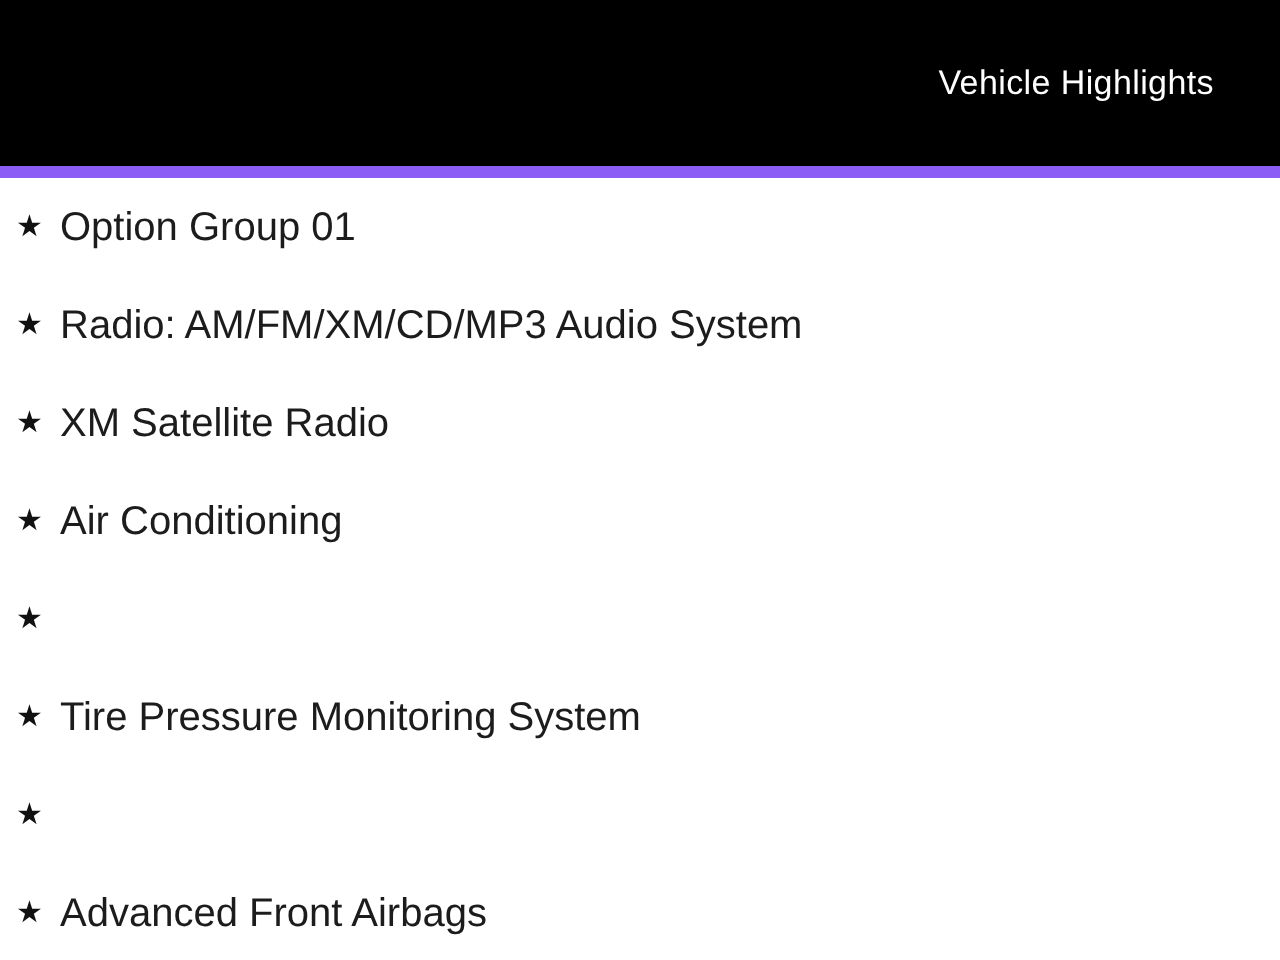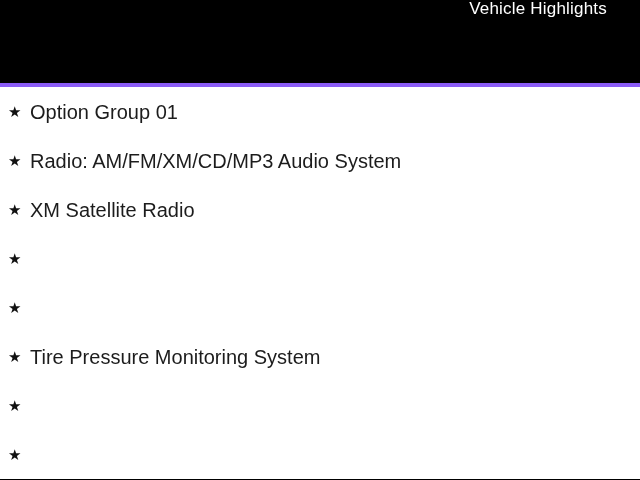--- a/index.html
+++ b/index.html
@@ -14,23 +14,23 @@
     width: 640px;
     height: 480px;
     display: flex;
     flex-direction: column;
     background: #ffffff;
   }
   .header-bar {
     height: 83px;
     flex: none;
     background: #000000;
-    border-bottom: 4px solid #8b5cf6;
+    border-bottom: 6px solid #8b5cf6;
     display: flex;
-    align-items: flex-start;
+    align-items: center;
     justify-content: flex-end;
     padding-right: 33px;
     box-sizing: content-box;
   }
   .page-title {
     margin: 0;
     color: #ffffff;
     font-size: 17px;
     font-weight: 400;
     letter-spacing: 0.2px;
@@ -85,31 +85,33 @@
     <li class="highlight-item">
       <span class="star-icon">★</span>
       <span class="item-label">Radio: AM/FM/XM/CD/MP3 Audio System</span>
     </li>
     <li class="highlight-item">
       <span class="star-icon">★</span>
       <span class="item-label">XM Satellite Radio</span>
     </li>
     <li class="highlight-item">
       <span class="star-icon">★</span>
+      <span class="item-label">Air Conditioning</span>
     </li>
     <li class="highlight-item">
       <span class="star-icon">★</span>
     </li>
     <li class="highlight-item">
       <span class="star-icon">★</span>
       <span class="item-label">Tire Pressure Monitoring System</span>
     </li>
     <li class="highlight-item">
       <span class="star-icon">★</span>
     </li>
     <li class="highlight-item">
       <span class="star-icon">★</span>
+      <span class="item-label">Advanced Front Airbags</span>
     </li>
   </ul>
 
   <footer class="footer-bar"></footer>
 
 </div>
 
 </body></html>

